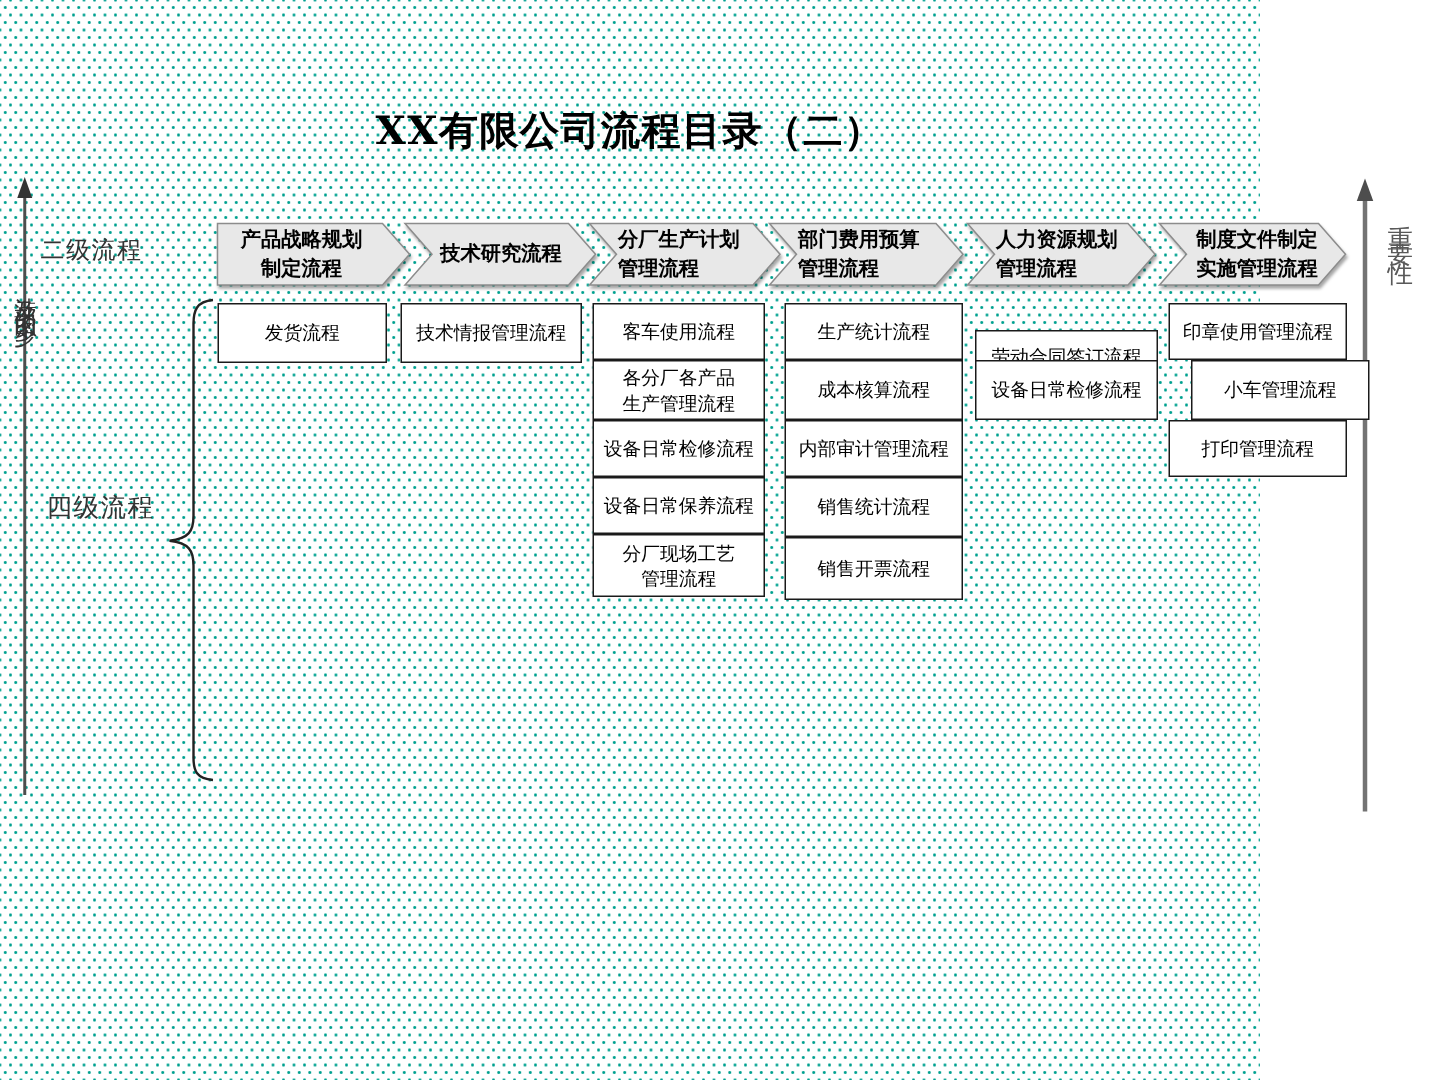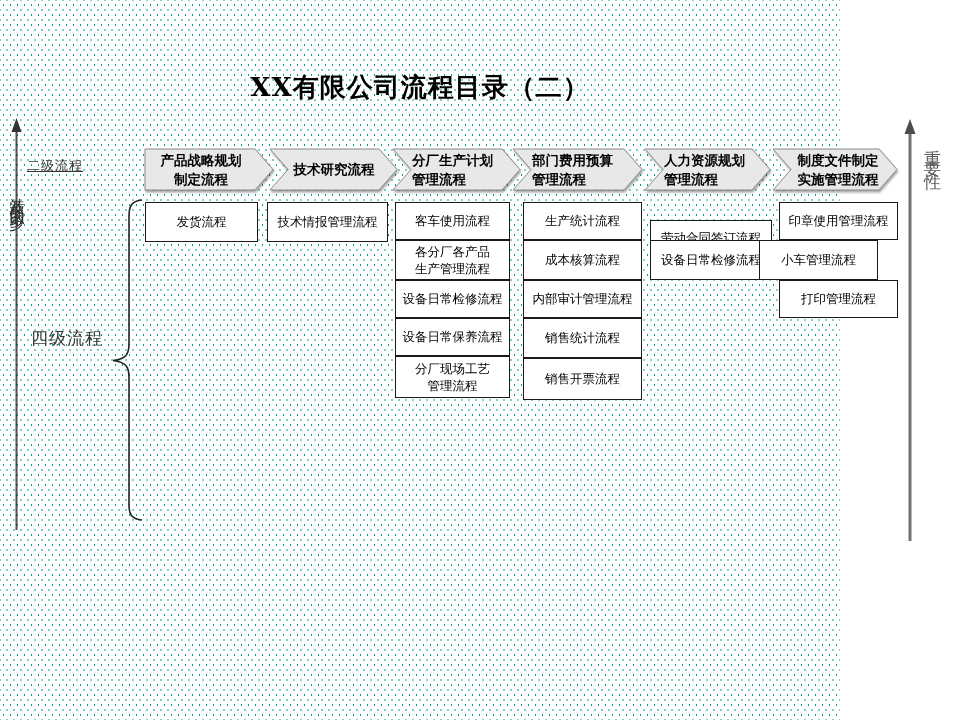--- a/index.html
+++ b/index.html
@@ -29,21 +29,21 @@
   }
   .chev-label.al{justify-content:flex-start;text-align:left;}
   .box{
     position:absolute;box-sizing:border-box;
     border:1px solid #1a1a1a;background:#fff;
     display:flex;align-items:center;justify-content:center;
     text-align:center;font-size:12.5px;line-height:1.4;color:#000;
     white-space:pre-line;
   }
   .lbl{position:absolute;color:#333;}
-  .lbl-level2{left:27px;top:157px;font-size:13px;letter-spacing:1px;text-decoration:underline;}
+  .lbl-level2{left:27px;top:157px;font-size:16px;letter-spacing:1px;}
   .lbl-level4{left:31px;top:327px;font-size:17px;letter-spacing:1px;}
   .lbl-vleft{left:7px;top:186px;writing-mode:vertical-rl;font-size:15px;letter-spacing:3px;}
   .lbl-vright{left:922px;top:136px;writing-mode:vertical-rl;font-size:17px;letter-spacing:12px;color:#595959;}
 </style>
 </head>
 <body>
 
 <div class="slide">
 
   <div class="title">XX有限公司流程目录（二）</div>
@@ -97,21 +97,21 @@
   <div class="box" style="left:523px;top:202px;width:119px;height:38px;">生产统计流程</div>
   <div class="box" style="left:523px;top:240px;width:119px;height:40px;">成本核算流程</div>
   <div class="box" style="left:523px;top:280px;width:119px;height:38px;">内部审计管理流程</div>
   <div class="box" style="left:523px;top:318px;width:119px;height:40px;">销售统计流程</div>
   <div class="box" style="left:523px;top:358px;width:119px;height:42px;">销售开票流程</div>
 
   <div class="box" style="left:650px;top:220px;width:122px;height:36px;">劳动合同签订流程</div>
   <div class="box" style="left:650px;top:240px;width:122px;height:40px;">设备日常检修流程</div>
 
   <div class="box" style="left:779px;top:202px;width:119px;height:38px;">印章使用管理流程</div>
-  <div class="box" style="left:759px;top:240px;width:119px;height:40px;">小车管理流程</div>
+  <div class="box" style="left:794px;top:240px;width:119px;height:40px;">小车管理流程</div>
   <div class="box" style="left:779px;top:280px;width:119px;height:38px;">打印管理流程</div>
 
   <div class="lbl lbl-level2">二级流程</div>
   <div class="lbl lbl-vleft">涉及部门的多少</div>
   <div class="lbl lbl-level4">四级流程</div>
   <div class="lbl lbl-vright">重要性</div>
 
 </div>
 
 </body></html>

